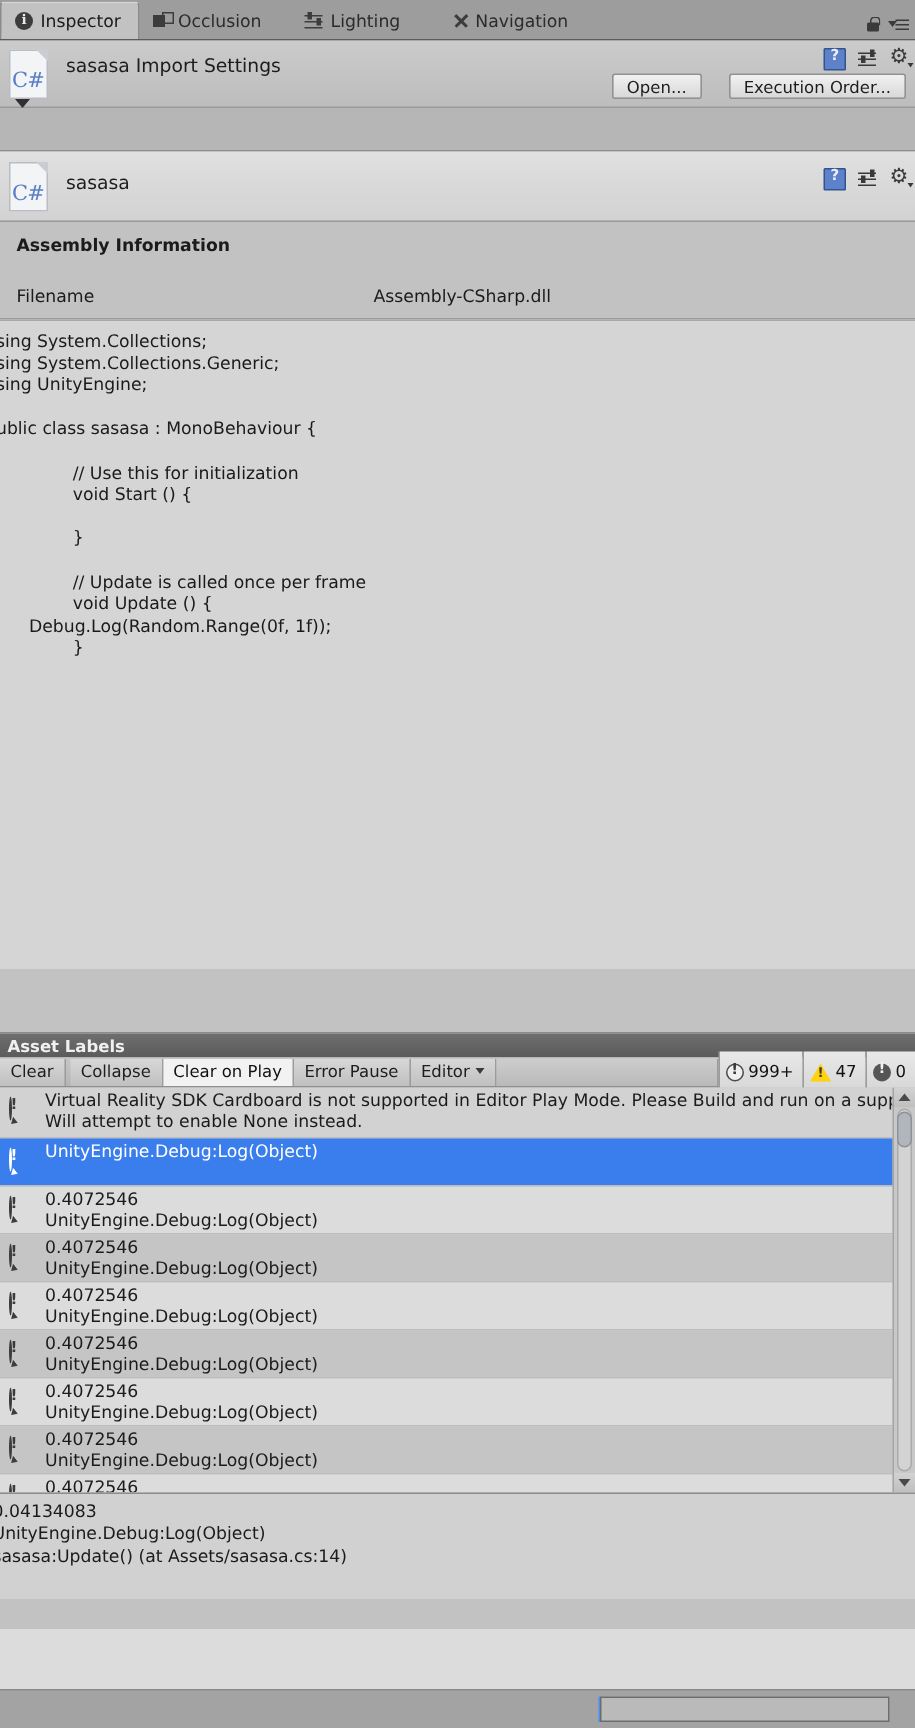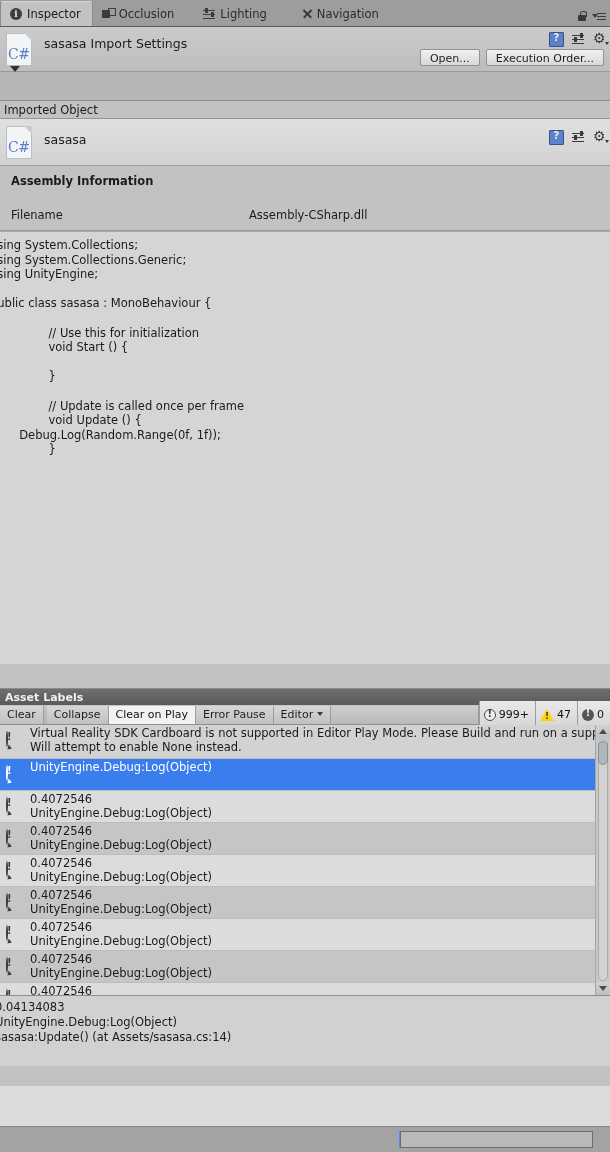--- a/index.html
+++ b/index.html
@@ -290,21 +290,21 @@
     right: -3px; bottom: 1px;
     border-left: 2.5px solid transparent;
     border-right: 2.5px solid transparent;
     border-top: 3px solid #3a3a3a;
   }
 
   .btn-row {
     position: absolute;
     right: 6px; top: 22px;
     display: flex;
-    gap: 6px;
+    gap: 18px;
   }
   .ubtn {
     height: 17px;
     padding: 0 9px;
     font-size: 11px;
     line-height: 17px;
     color: #1d1d1d;
     background: linear-gradient(#f1f1f1, #d8d8d8);
     border: 1px solid #919191;
     border-radius: 2px;
@@ -714,21 +714,20 @@
         <span class="gear-icon"></span>
       </div>
       <div class="btn-row">
         <div class="ubtn">Open...</div>
         <div class="ubtn">Execution Order...</div>
       </div>
     </div>
 
     <div class="band"></div>
 
-    <div class="section-label">Imported Object</div>
 
     <div class="obj-header-2">
       <div class="cs-icon" style="top:7px;">
         <div class="cs-page"></div>
         <div class="cs-fold"></div>
         <div class="cs-label">C#</div>
       </div>
       <div class="obj-title-2">sasasa</div>
       <div class="hdr-icons" style="top:11px;">
         <span class="book-icon"></span>

